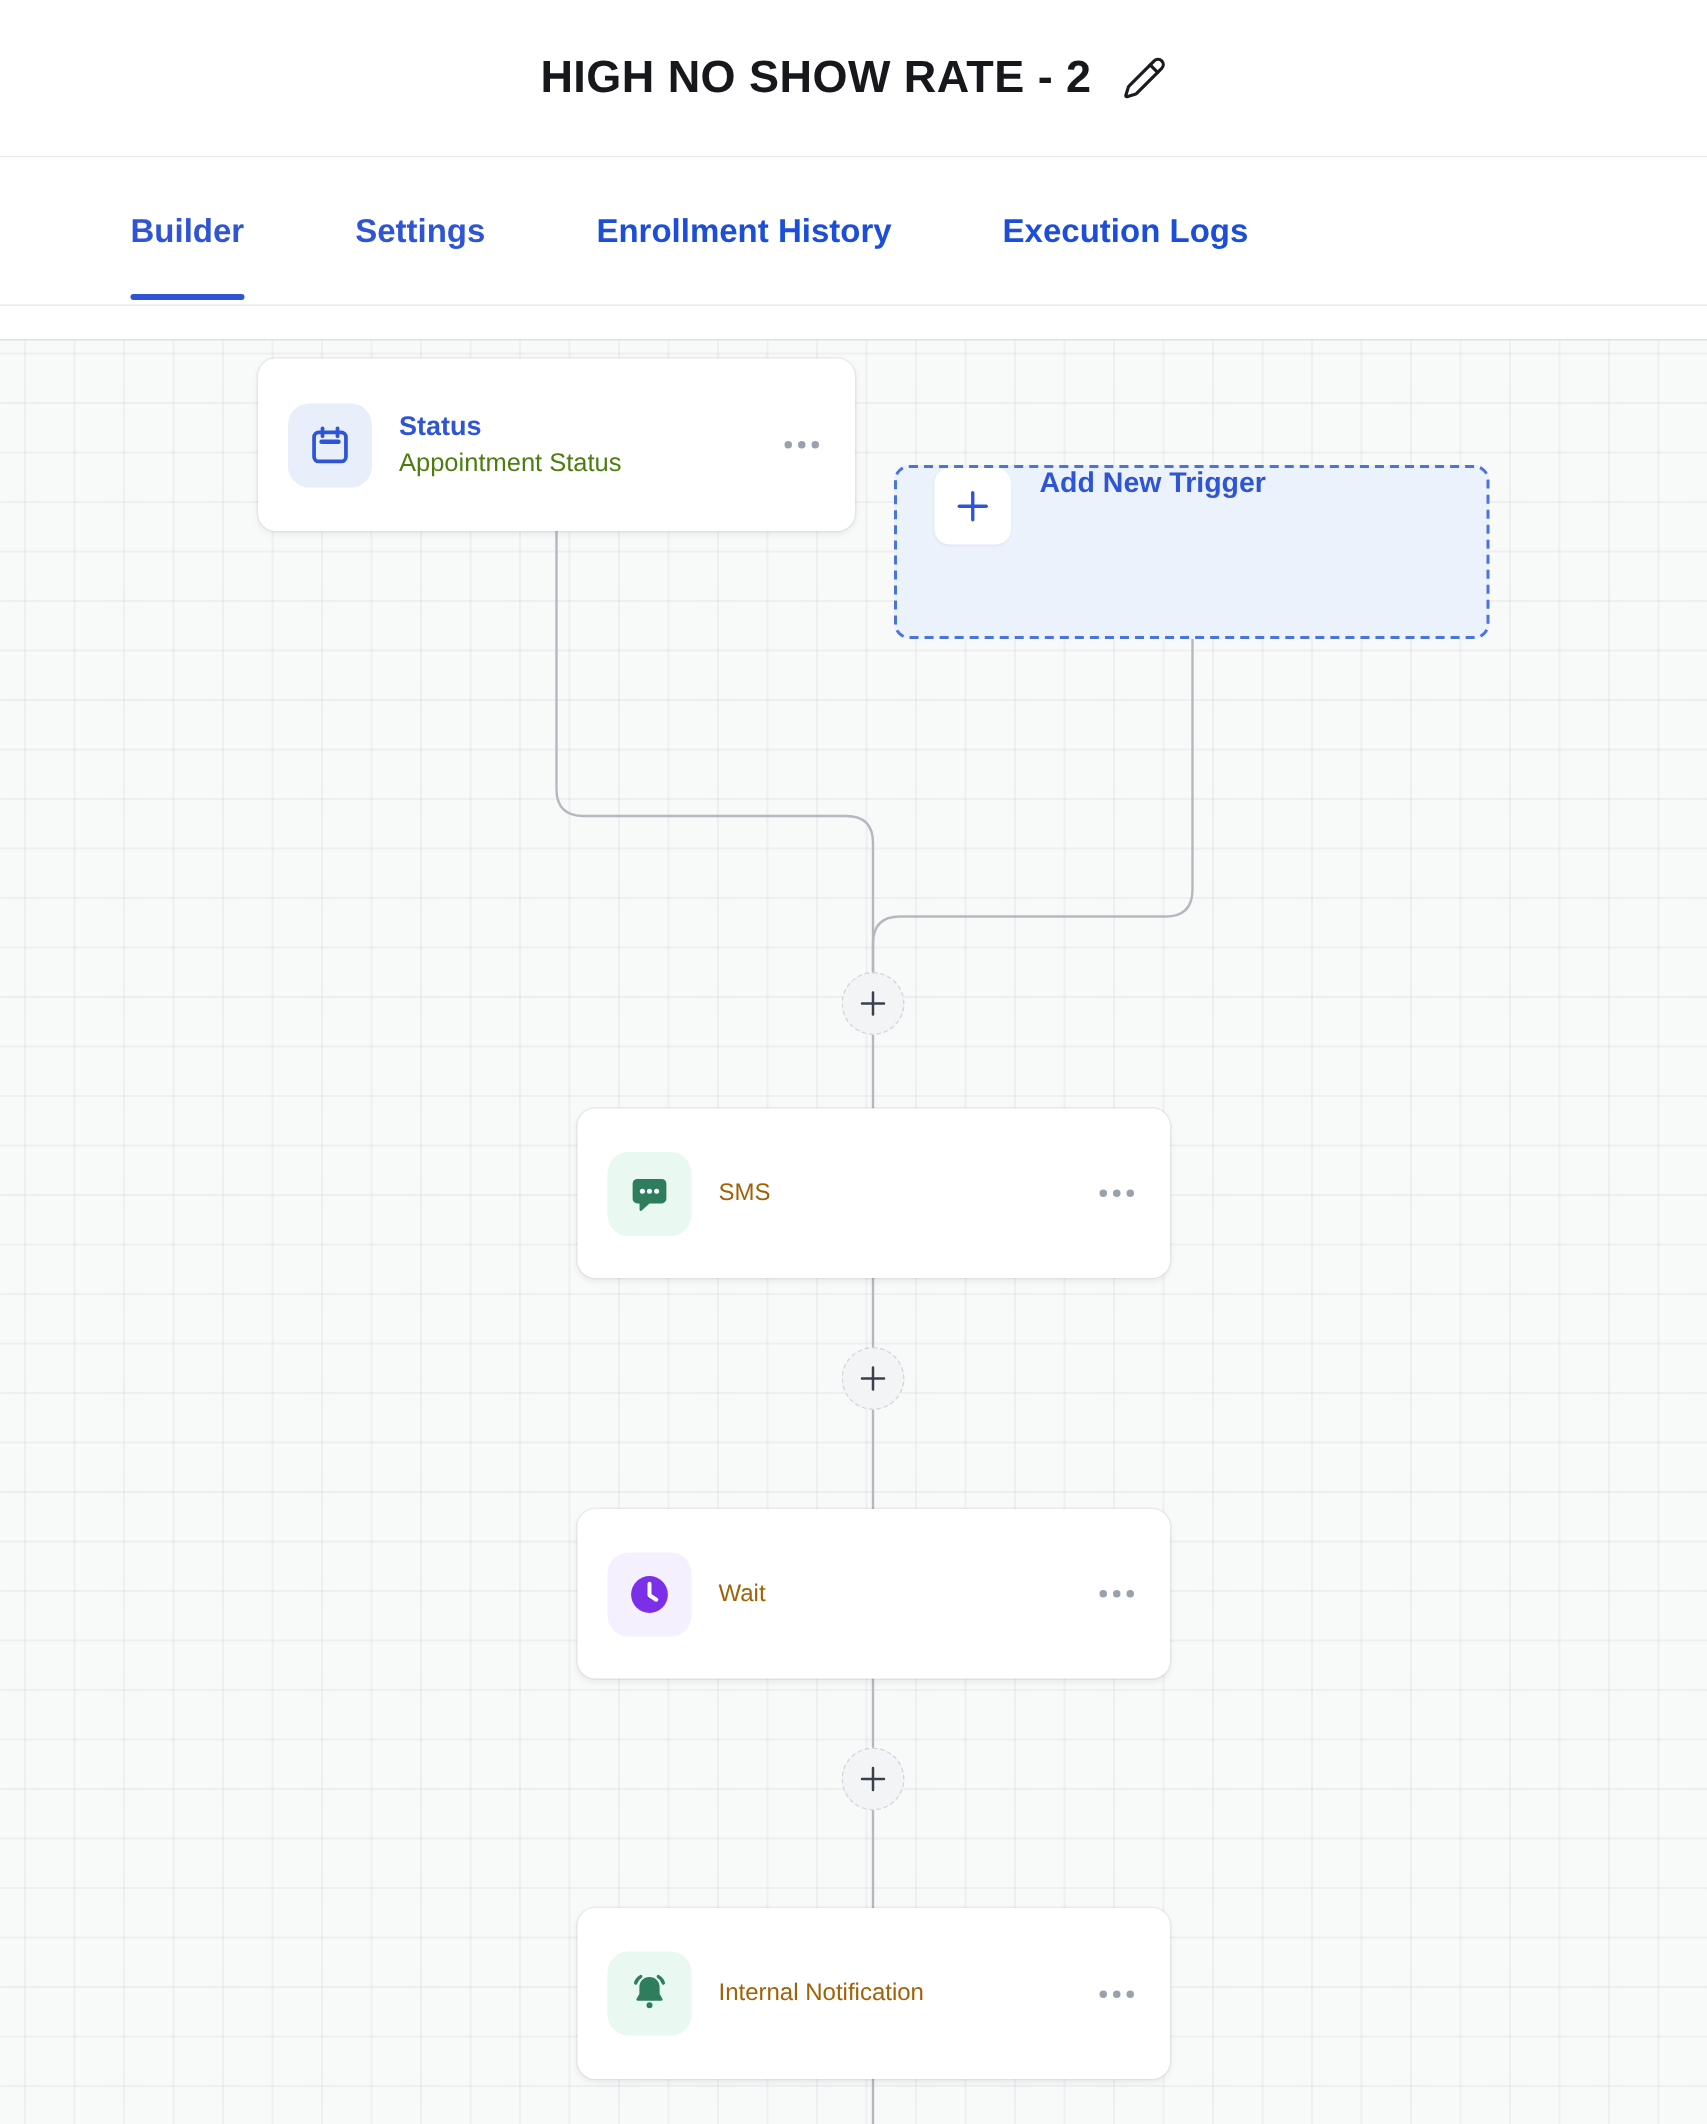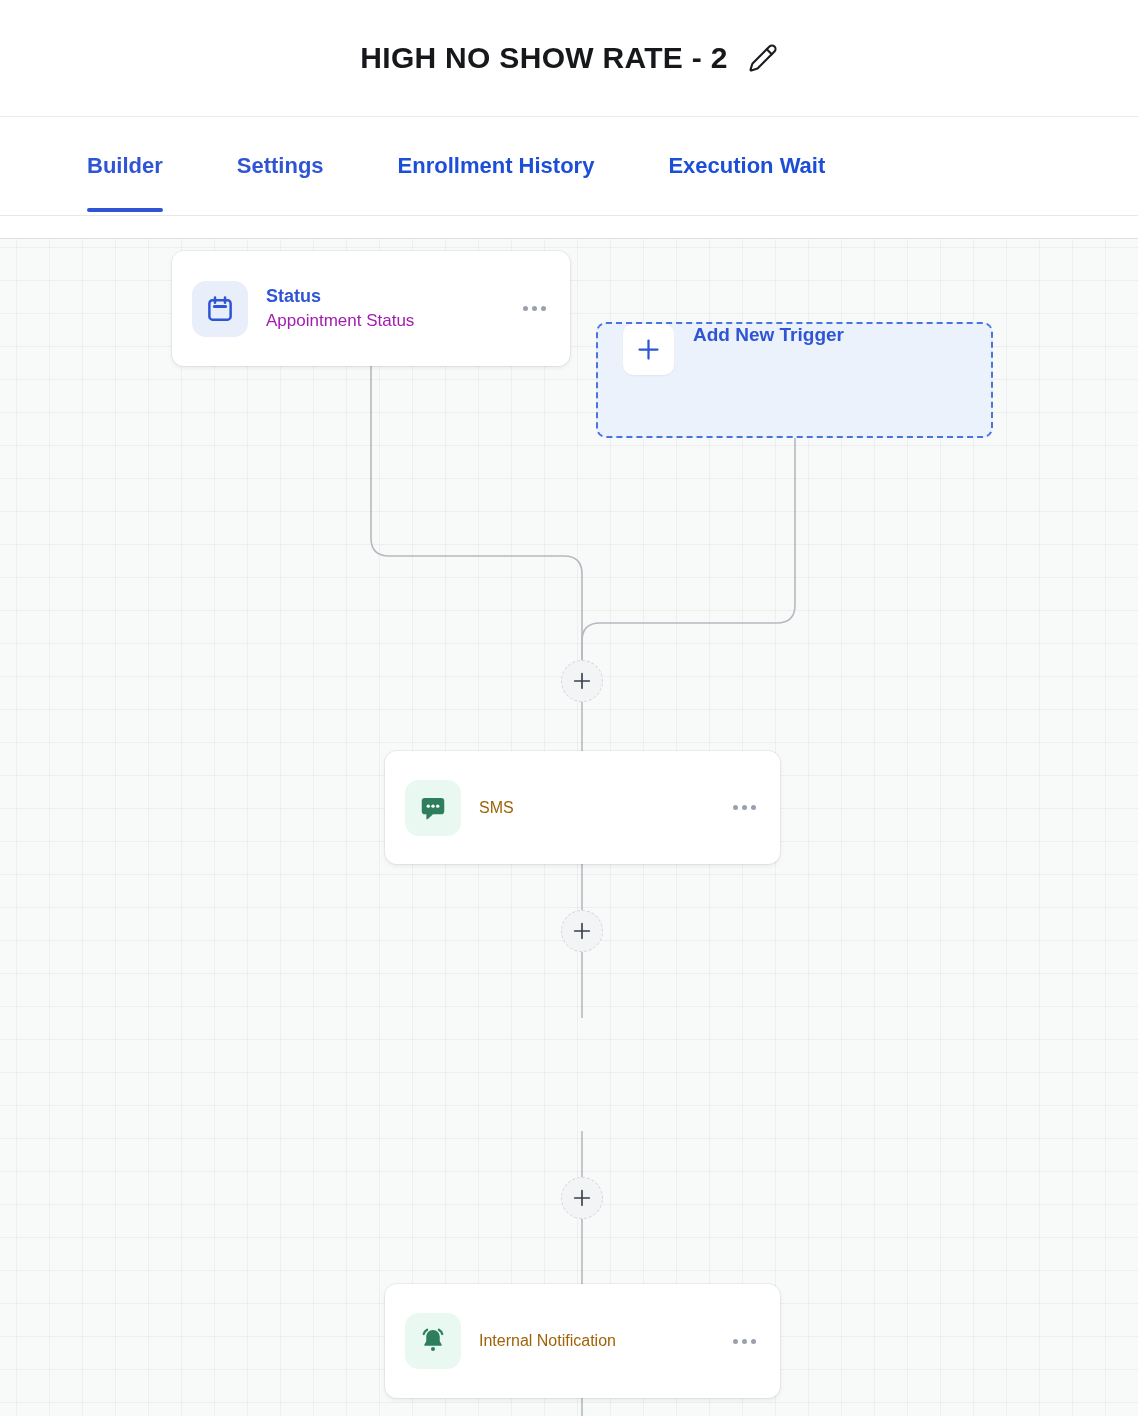--- a/index.html
+++ b/index.html
@@ -7,21 +7,21 @@
   body {
     font-family:"Liberation Sans", sans-serif;
     background:#ffffff;
     overflow:hidden;
     color:#141e2d;
   }
   .page { width:1138px; height:1416px; display:flex; flex-direction:column; }
 
   
   .header {
-    height:117px; background:#ffffff;
+    height:105px; background:#ffffff;
     display:flex; align-items:center; justify-content:center;
     border-bottom:1px solid #e9ebee;
     flex:0 0 auto;
   }
   .header h1 {
     font-size:30px; font-weight:600; color:#16181c; letter-spacing:0.3px;
   }
   .pencil-btn { margin-left:20px; cursor:pointer; display:flex; align-items:center; }
 
   
@@ -67,21 +67,21 @@
   .icon-box {
     width:56px; height:56px; border-radius:14px; flex:0 0 auto;
     display:flex; align-items:center; justify-content:center;
   }
   .icon-box.blue-bg   { background:#e9eefb; }
   .icon-box.green-bg  { background:#e9f8f0; }
   .icon-box.purple-bg { background:#f5f0fe; }
 
   .card-text { margin-left:18px; display:flex; flex-direction:column; }
   .trigger-title { font-size:18px; font-weight:600; color:#2f55d4; }
-  .trigger-subtitle { font-size:17px; font-weight:400; color:#a21caf; margin-top:4px; }
+  .trigger-subtitle { font-size:17px; font-weight:400; color:#4d7c0f; margin-top:4px; }
   .action-label { font-size:16px; font-weight:400; color:#a16207; margin-left:18px; }
 
   .dots { margin-left:auto; display:flex; gap:4px; cursor:pointer; padding:6px 0; }
   .dots i { width:5px; height:5px; border-radius:50%; background:#99a1ac; display:block; }
 
   
   .trigger-card { left:172px; top:12px; width:398px; height:115px; }
 
   
   .add-trigger {
@@ -130,21 +130,21 @@
     <div class="tab blue active">
       <span>Builder</span>
     </div>
     <div class="tab blue">
       <span>Settings</span>
     </div>
     <div class="tab">
       <span>Enrollment History</span>
     </div>
     <div class="tab">
-      <span>Execution Wait</span>
+      <span>Execution Logs</span>
     </div>
   </div>
 
   <div class="tab-canvas-gap"></div>
 
   <div class="canvas">
 
     <svg class="connectors" width="1138" height="1203" viewBox="0 0 1138 1203" fill="none">
       <path d="M371 127 V299 Q371 317 389 317 H564 Q582 317 582 335 V442" stroke="#b5b9bf" stroke-width="1.6"></path>
       <path d="M795 199 V366 Q795 384 777 384 H600 Q582 384 582 402 V442" stroke="#b5b9bf" stroke-width="1.6"></path>
@@ -208,20 +208,34 @@
         </span>
     </div>
 
     <div class="plus-node plus-node-2">
       <svg width="22" height="22" viewBox="0 0 24 24" fill="none" stroke="#39404c" stroke-width="1.8" stroke-linecap="round">
         <path d="M12 4 V20"></path>
           <path d="M4 12 H20"></path>
       </svg>
     </div>
 
+    <div class="card wait-card">
+      <div class="icon-box purple-bg">
+        <svg width="32" height="32" viewBox="0 0 24 24">
+          <circle cx="12" cy="12" r="9.2" fill="#7c2fe8"></circle>
+          <polyline points="12,6.6 12,12.4 15.4,14.6" fill="none" stroke="#ffffff" stroke-width="2" stroke-linecap="round" stroke-linejoin="round"></polyline>
+        </svg>
+      </div>
+      <span class="action-label">Wait</span>
+      <span class="dots">
+          <i></i>
+          <i></i>
+          <i></i>
+        </span>
+    </div>
 
     <div class="plus-node plus-node-3">
       <svg width="22" height="22" viewBox="0 0 24 24" fill="none" stroke="#39404c" stroke-width="1.8" stroke-linecap="round">
         <path d="M12 4 V20"></path>
           <path d="M4 12 H20"></path>
       </svg>
     </div>
 
     <div class="card notif-card">
       <div class="icon-box green-bg">

